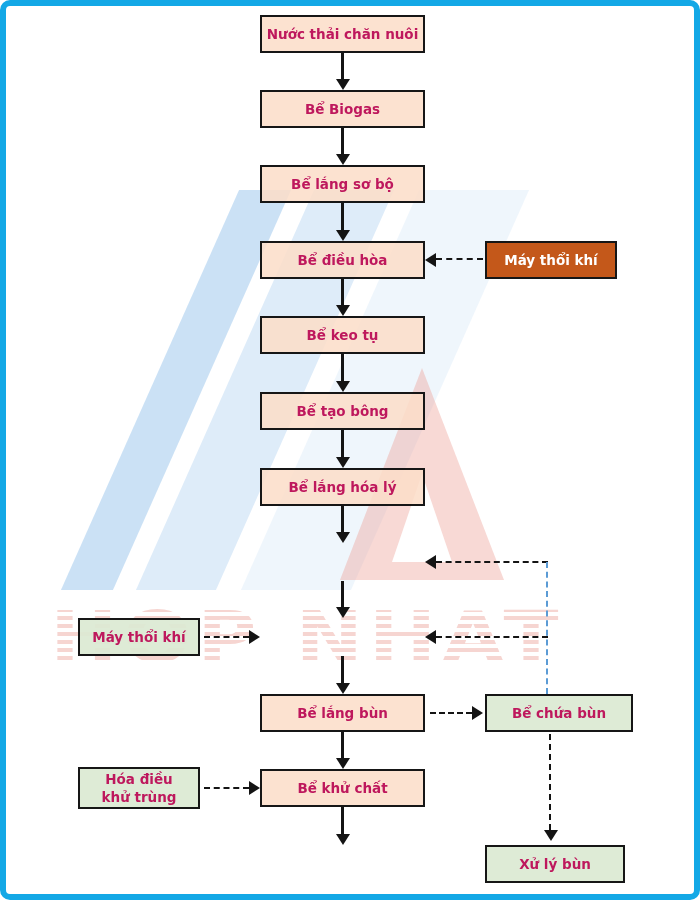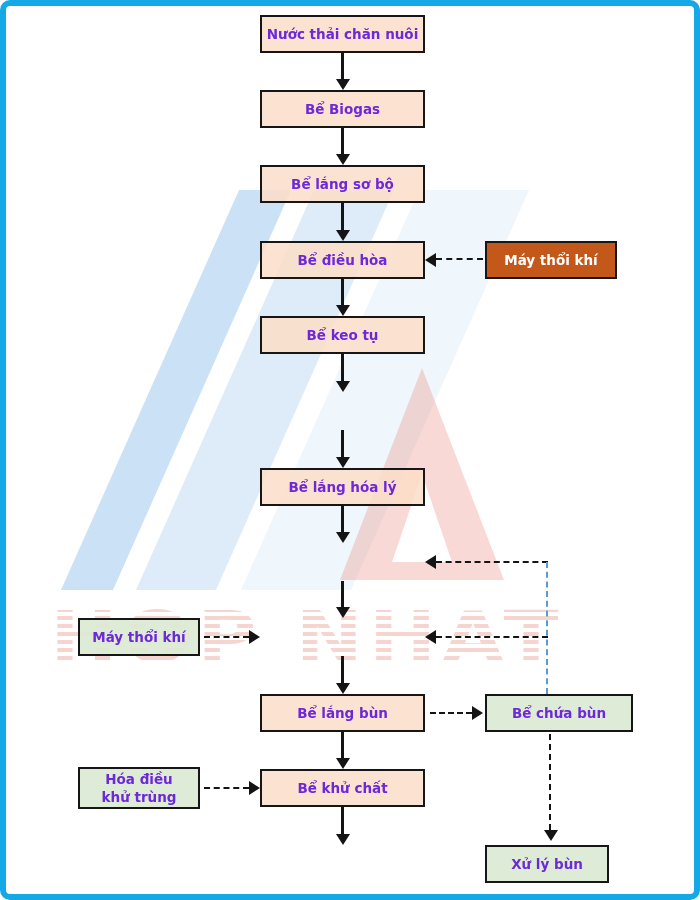--- a/index.html
+++ b/index.html
@@ -21,21 +21,21 @@
        border-bottom:88px solid #ffffff;}
   .wm-text-wrap{position:absolute;left:50px;top:592px;width:604px;height:90px;overflow:hidden;}
   .wm-text{font-weight:800;font-size:72px;line-height:90px;color:rgba(226,116,104,0.30);
        letter-spacing:5px;white-space:nowrap;transform:scaleX(1.12);transform-origin:left top;}
   .wm-stripes{position:absolute;inset:0;
        background:repeating-linear-gradient(180deg,rgba(255,255,255,0) 0 4px,#ffffff 4px 8px);}
 
   
   .node{position:absolute;box-sizing:border-box;border:2.5px solid #161616;
         display:flex;align-items:center;justify-content:center;text-align:center;
-        font-weight:bold;font-size:13.5px;line-height:1.35;color:#6d28d9;z-index:2;}
+        font-weight:bold;font-size:13.5px;line-height:1.35;color:#be185d;z-index:2;}
   .process{background:rgba(251,221,200,0.86);left:260px;width:165px;height:38px;white-space:nowrap;}
   .green{background:rgba(219,233,211,0.93);}
   .orange{background:#C4581A;color:#ffffff;white-space:nowrap;}
 
   
   .vline{position:absolute;left:341px;width:3px;background:#141414;z-index:1;}
   .head-down{position:absolute;width:0;height:0;border-left:7px solid transparent;
         border-right:7px solid transparent;border-top:11px solid #141414;z-index:1;}
   .dash-h{position:absolute;height:0;border-top:2.5px dashed #141414;z-index:1;}
   .dash-v{position:absolute;width:0;border-left:2.5px dashed #141414;z-index:1;}
@@ -60,29 +60,30 @@
       <div class="wm-text">HOP NHAT</div>
       <div class="wm-stripes"></div>
     </div>
   </div>
 
   <div class="node process" style="top:15px">Nước thải chăn nuôi</div>
   <div class="node process" style="top:90px">Bể Biogas</div>
   <div class="node process" style="top:241px">Bể điều hòa</div>
   <div class="node process" style="top:165px">Bể lắng sơ bộ</div>
   <div class="node process" style="top:316px">Bể keo tụ</div>
+  <div class="node process" style="top:392px">Bể tạo bông</div>
   <div class="node process" style="top:468px">Bể lắng hóa lý</div>
   <div class="node process" style="top:694px">Bể lắng bùn</div>
   <div class="node process" style="top:769px">Bể khử chất</div>
 
   <div class="node orange" style="left:485px;top:241px;width:132px;height:38px">Máy thổi khí</div>
   <div class="node green" style="left:78px;top:618px;width:122px;height:38px">Máy thổi khí</div>
   <div class="node green" style="left:78px;top:767px;width:122px;height:42px;padding:2px 10px">Hóa điều khử trùng</div>
   <div class="node green" style="left:485px;top:694px;width:148px;height:38px">Bể chứa bùn</div>
-  <div class="node green" style="left:485px;top:845px;width:124px;height:38px">Xử lý bùn</div>
+  <div class="node green" style="left:485px;top:845px;width:140px;height:38px">Xử lý bùn</div>
 
   <div class="vline" style="top:53px;height:26px"></div>
     <div class="head-down" style="left:336px;top:79px"></div>
   <div class="vline" style="top:128px;height:26px"></div>
     <div class="head-down" style="left:336px;top:154px"></div>
   <div class="vline" style="top:203px;height:27px"></div>
     <div class="head-down" style="left:336px;top:230px"></div>
   <div class="vline" style="top:279px;height:26px"></div>
     <div class="head-down" style="left:336px;top:305px"></div>
   <div class="vline" style="top:354px;height:27px"></div>

